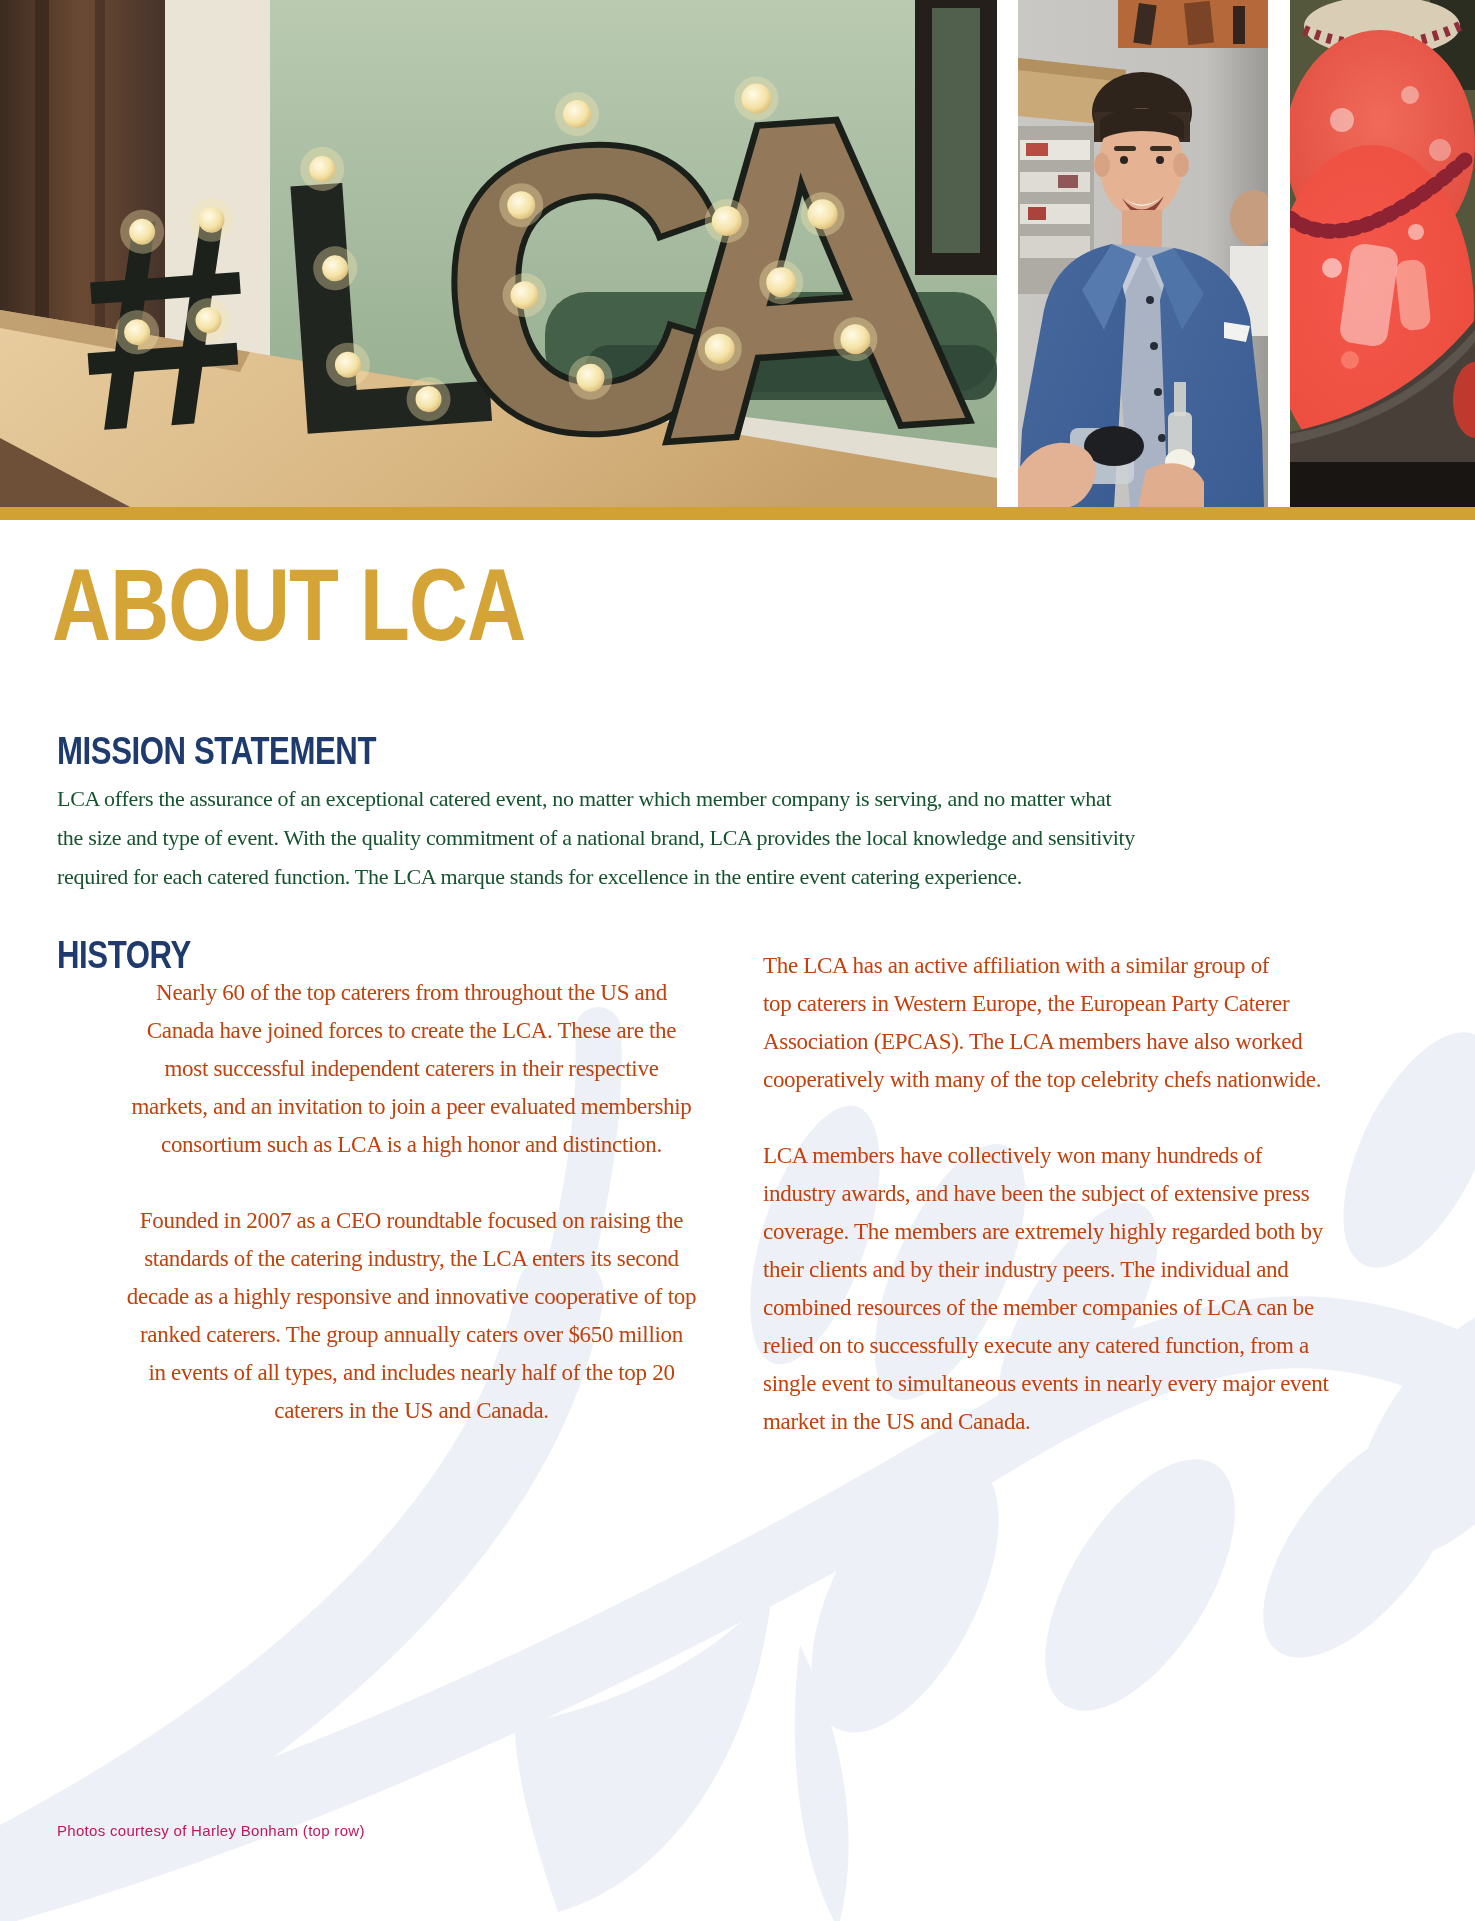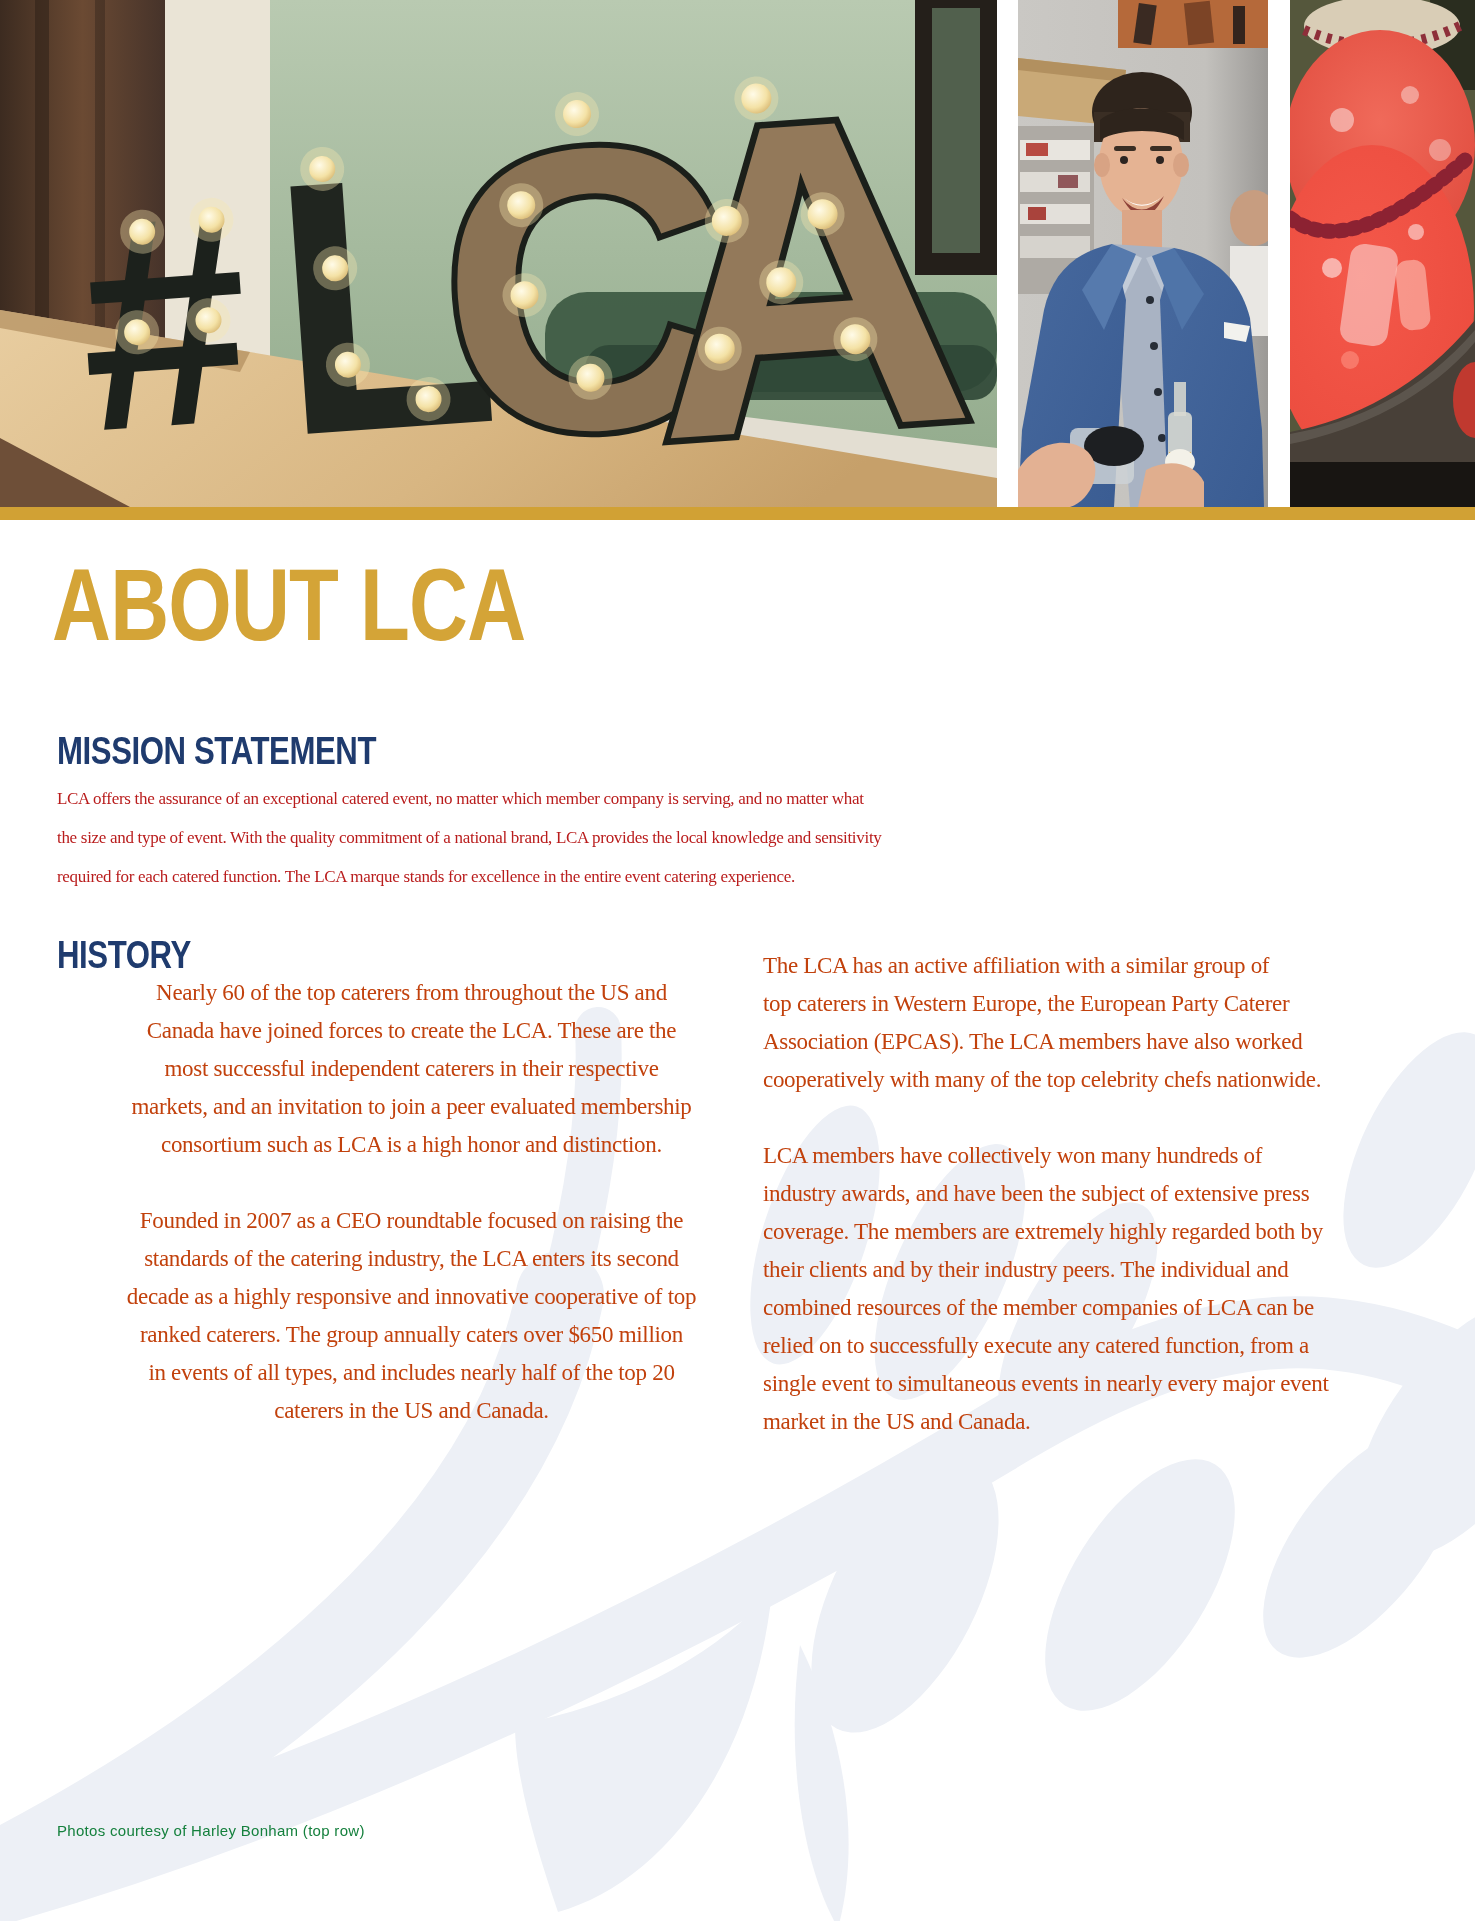--- a/index.html
+++ b/index.html
@@ -37,37 +37,37 @@
     color:#1f3b6e; letter-spacing:-0.5px;
     display:inline-block; transform:scaleX(0.82); transform-origin:left top;
     white-space:nowrap;
   }
   .mission-heading { left:57px; top:732px; }
   .history-heading { left:57px; top:936px; }
 
   .body-text {
     position:absolute;
     font-family:"Liberation Serif", serif;
-    font-size:17px; line-height:38px; letter-spacing:-0.3px;
-    color:#b91c1c;
+    font-size:22px; line-height:38px; letter-spacing:-0.3px;
+    color:#14532d;
     white-space:pre-line;
   }
   .mission-body { left:57px; top:779px; width:1370px; line-height:39px; }
   .history-col { position:absolute; }
   .history-col-left  { left:64px;  top:974px; width:695px;text-align:center; }
   .history-col-right { left:763px; top:947px; width:685px; }
   .history-col p {
     font-family:"Liberation Serif", serif;
     font-size:23px; line-height:38px; letter-spacing:-0.3px;
     color:#c2410c; white-space:pre-line;
     margin-bottom:38px;
   }
   .photo-credit {
     position:absolute; left:57px; top:1822px;
-    font-size:15px; letter-spacing:0.3px; color:#15803d;
+    font-size:15px; letter-spacing:0.3px; color:#be185d;
   }
 </style>
 </head>
 <body>
 
 <div class="page">
 
   <svg class="watermark" viewBox="0 0 1475 1921" xmlns="http://www.w3.org/2000/svg" aria-hidden="true">
     <g fill="#edf0f6" stroke="none">
 

